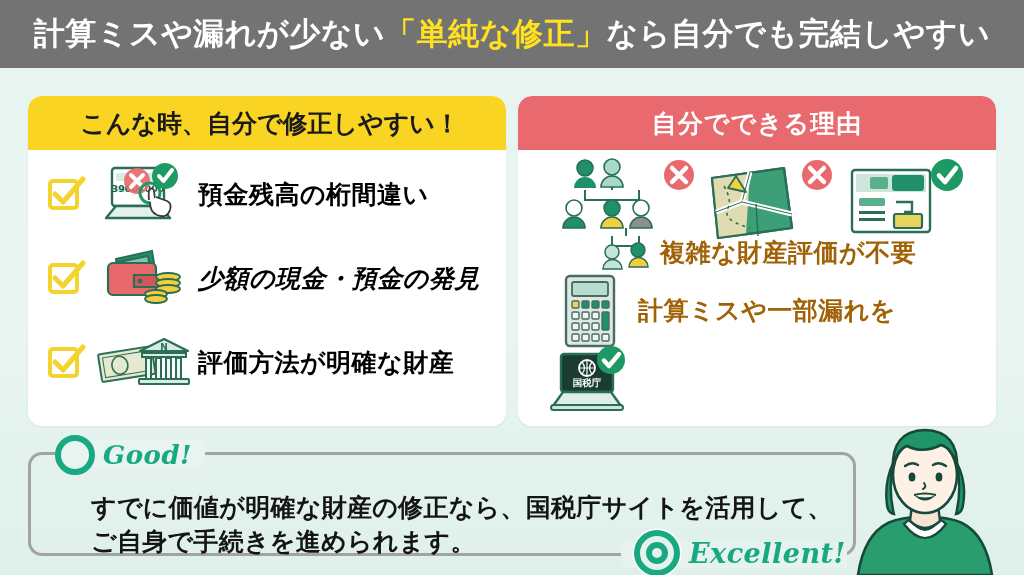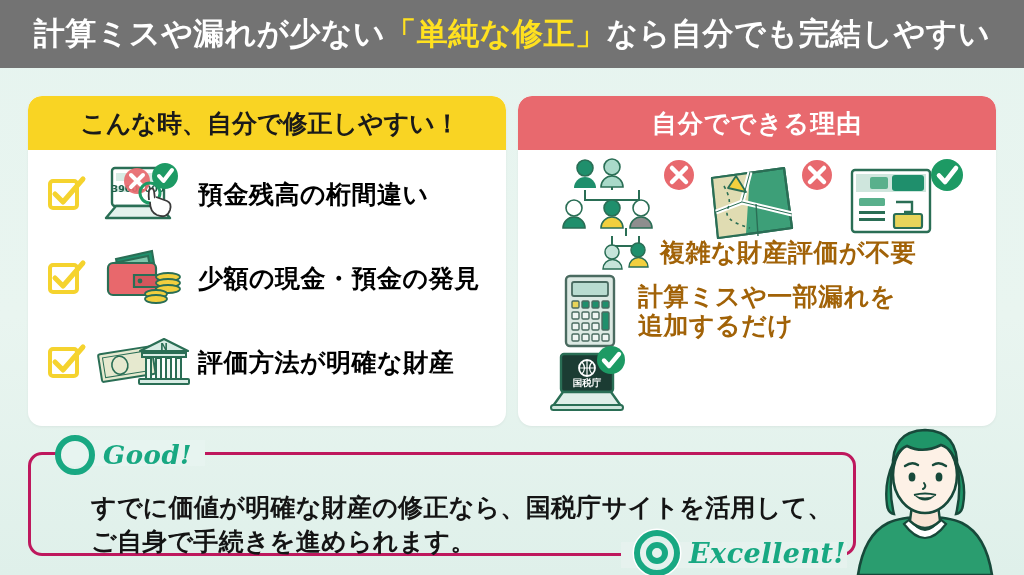--- a/index.html
+++ b/index.html
@@ -54,21 +54,21 @@
 
   .panel-body { flex: 1 1 auto; position: relative; }
 
   
   .lrow {
     position: absolute; left: 18px; right: 12px;
     height: 80px;
     display: flex; align-items: center;
   }
   .lrow.r0 { top: 4px; }
-  .lrow.r1 { top: 88px; }
+  .lrow.r1 { top: 88px; font-style: italic; }
   .lrow.r2 { top: 172px; }
   .chk { width: 42px; flex: 0 0 42px; margin-right: 6px; }
   .lrow-icon { width: 96px; flex: 0 0 96px; display:flex; align-items:center; justify-content:center; }
   .lrow-text {
     font-size: 25px; font-weight: 700; color: #000000;
     white-space: nowrap; margin-left: 8px; letter-spacing: 0.5px;
   }
 
   
   .ricons {
@@ -86,21 +86,21 @@
   .rrow-text {
     font-size: 25px; font-weight: 700; color: #a16207;
     letter-spacing: 0.5px; line-height: 1.18; margin-left: 6px;
   }
   .rrow-text .l2 { display: block; }
 
   
   .callout {
     position: absolute; left: 28px; top: 452px;
     width: 828px; height: 104px;
-    border: 3px solid #be185d;
+    border: 3px solid #a3a3a3;
     border-radius: 14px;
     background: transparent;
   }
   .callout-mask-top {
     position: absolute; left: 26px; top: -15px;
     height: 26px; width: 148px;
     background: #e7f4f0;
   }
   .callout-mask-bot {
     position: absolute; left: 590px; bottom: -15px;
@@ -351,21 +351,20 @@
             <rect x="24" y="51" width="7" height="7" rx="1.2" fill="#eef5f2" stroke="#4a6b60" stroke-width="1.4"></rect>
             <rect x="34" y="51" width="7" height="7" rx="1.2" fill="#eef5f2" stroke="#4a6b60" stroke-width="1.4"></rect>
             <rect x="14" y="62" width="7" height="7" rx="1.2" fill="#eef5f2" stroke="#4a6b60" stroke-width="1.4"></rect>
             <rect x="24" y="62" width="7" height="7" rx="1.2" fill="#eef5f2" stroke="#4a6b60" stroke-width="1.4"></rect>
             <rect x="34" y="62" width="7" height="7" rx="1.2" fill="#eef5f2" stroke="#4a6b60" stroke-width="1.4"></rect>
             <rect x="44" y="62" width="7" height="7" rx="1.2" fill="#eef5f2" stroke="#4a6b60" stroke-width="1.4"></rect>
           </svg>
         </span>
         <span class="rrow-text">
           <span>計算ミスや一部漏れを</span>
-          <span class="l2">追加するだけ</span>
         </span>
       </div>
 
       <div class="rrow rr2">
         <span class="rrow-icon">
           <svg width="82" height="68" viewBox="0 0 82 68">
             <rect x="12" y="6" width="52" height="38" rx="3" fill="#1b3c33" stroke="#2a6e55" stroke-width="2.4"></rect>
             <circle cx="38" cy="20" r="8" fill="none" stroke="#ffffff" stroke-width="1.8"></circle>
             <path d="M30 20 h16 M38 12 v16 M33 14 q5 6 0 12 M43 14 q-5 6 0 12" stroke="#ffffff" stroke-width="1.2" fill="none"></path>
             <text x="38" y="38" font-size="9.5" fill="#ffffff" text-anchor="middle" font-family="DejaVu Sans, sans-serif" font-weight="700">国税庁</text>

